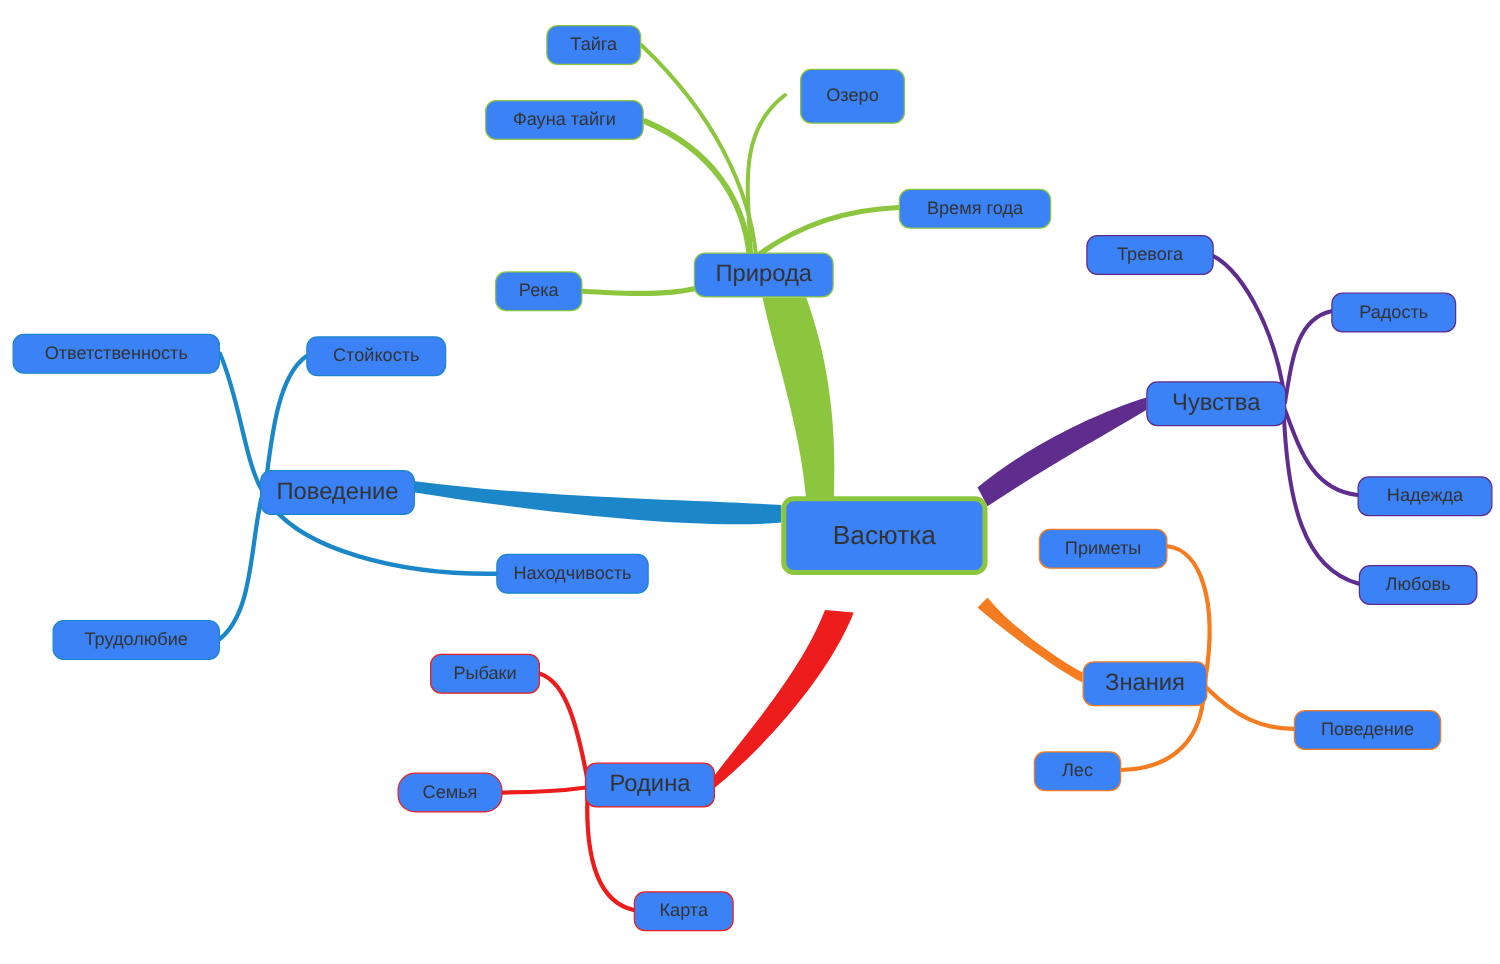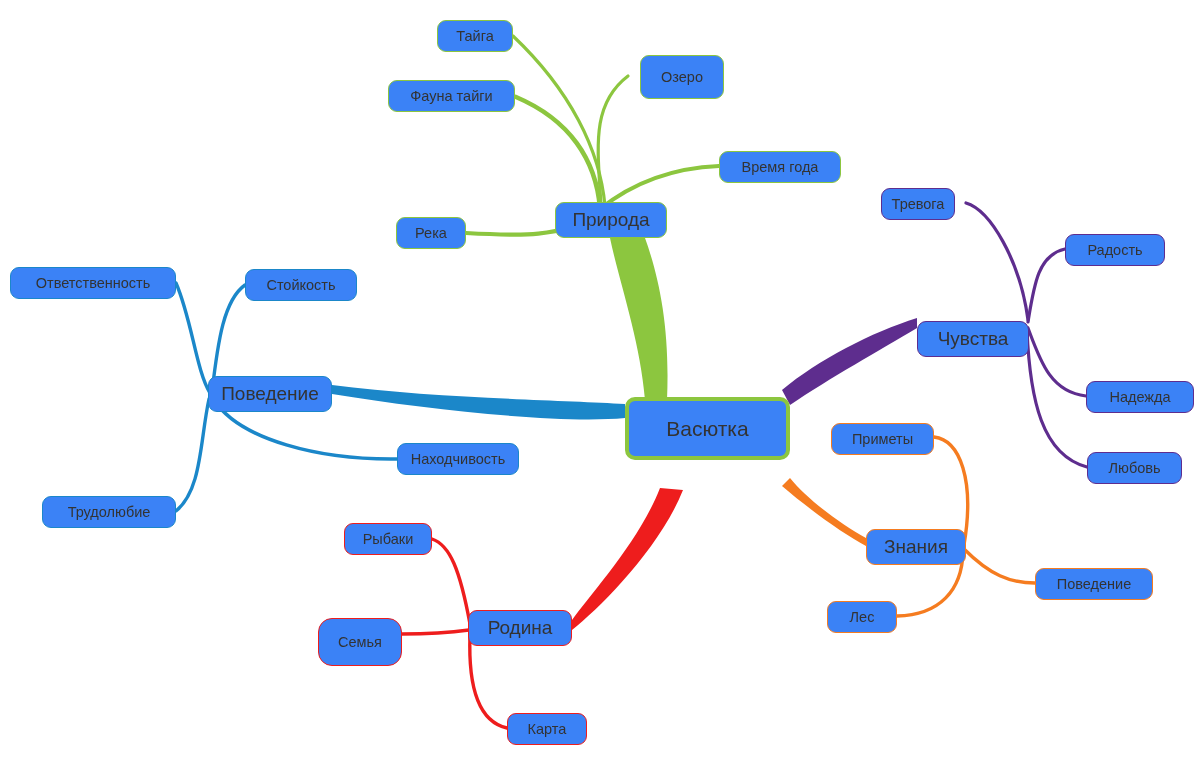--- a/index.html
+++ b/index.html
@@ -126,24 +126,24 @@
       </div>
       <div class="node node-leaf" style="left: 245px; top: 269px; width: 112px; height: 32px; border-color: rgb(27, 135, 201);">
         <span>Стойкость</span>
       </div>
       <div class="node node-leaf" style="left: 397px; top: 443px; width: 122px; height: 32px; border-color: rgb(27, 135, 201);">
         <span>Находчивость</span>
       </div>
       <div class="node node-leaf" style="left: 42px; top: 496px; width: 134px; height: 32px; border-color: rgb(27, 135, 201);">
         <span>Трудолюбие</span>
       </div>
-      <div class="node node-main" style="left: 917px; top: 305px; width: 112px; height: 36px; border-color: rgb(94, 45, 142); margin-top: 16px;">
+      <div class="node node-main" style="left: 917px; top: 305px; width: 112px; height: 36px; border-color: rgb(94, 45, 142);">
         <span>Чувства</span>
       </div>
-      <div class="node node-leaf" style="left: 869px; top: 188px; width: 74px; height: 32px; border-color: rgb(94, 45, 142); margin-left: 12px;">
+      <div class="node node-leaf" style="left: 869px; top: 188px; width: 102px; height: 32px; border-color: rgb(94, 45, 142);">
         <span>Тревога</span>
       </div>
       <div class="node node-leaf" style="left: 1065px; top: 234px; width: 100px; height: 32px; border-color: rgb(94, 45, 142);">
         <span>Радость</span>
       </div>
       <div class="node node-leaf" style="left: 1086px; top: 381px; width: 108px; height: 32px; border-color: rgb(94, 45, 142);">
         <span>Надежда</span>
       </div>
       <div class="node node-leaf" style="left: 1087px; top: 452px; width: 95px; height: 32px; border-color: rgb(94, 45, 142);">
         <span>Любовь</span>
@@ -159,21 +159,21 @@
       </div>
       <div class="node node-leaf" style="left: 827px; top: 601px; width: 70px; height: 32px; border-color: rgb(245, 124, 32);">
         <span>Лес</span>
       </div>
       <div class="node node-main" style="left: 468px; top: 610px; width: 104px; height: 36px; border-color: rgb(238, 29, 29);">
         <span>Родина</span>
       </div>
       <div class="node node-leaf" style="left: 344px; top: 523px; width: 88px; height: 32px; border-color: rgb(238, 29, 29);">
         <span>Рыбаки</span>
       </div>
-      <div class="node node-leaf" style="left: 318px; top: 618px; width: 84px; height: 48px; border-color: rgb(238, 29, 29); border-radius: 14px;">
+      <div class="node node-leaf" style="left: 318px; top: 618px; width: 84px; height: 32px; border-color: rgb(238, 29, 29); border-radius: 14px;">
         <span>Семья</span>
       </div>
       <div class="node node-leaf" style="left: 507px; top: 713px; width: 80px; height: 32px; border-color: rgb(238, 29, 29);">
         <span>Карта</span>
       </div>
     </div>
 
 </div>
 
 </body></html>

